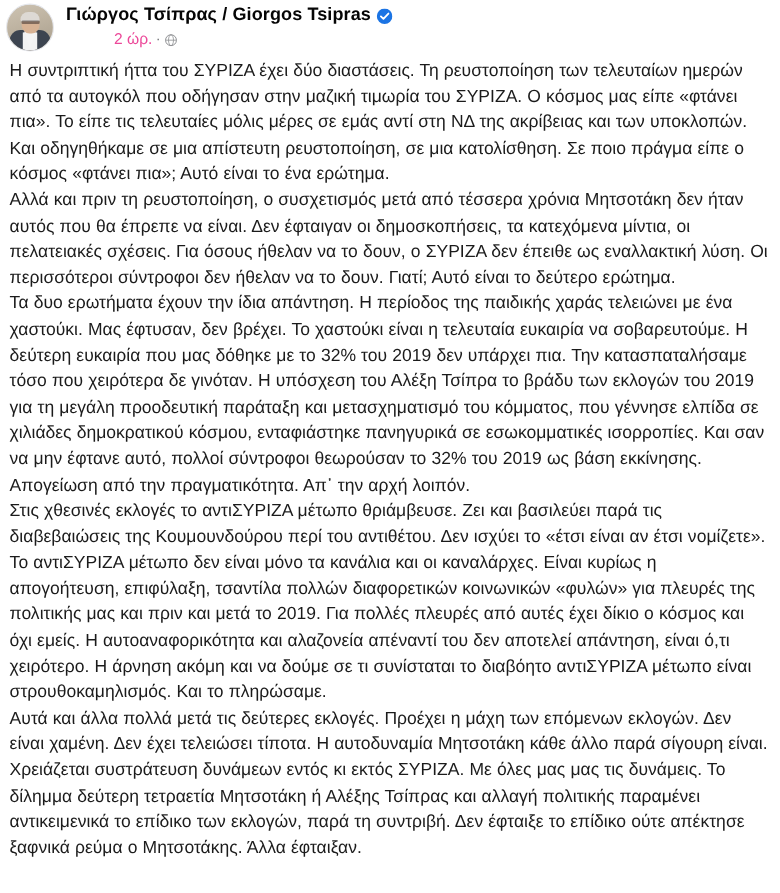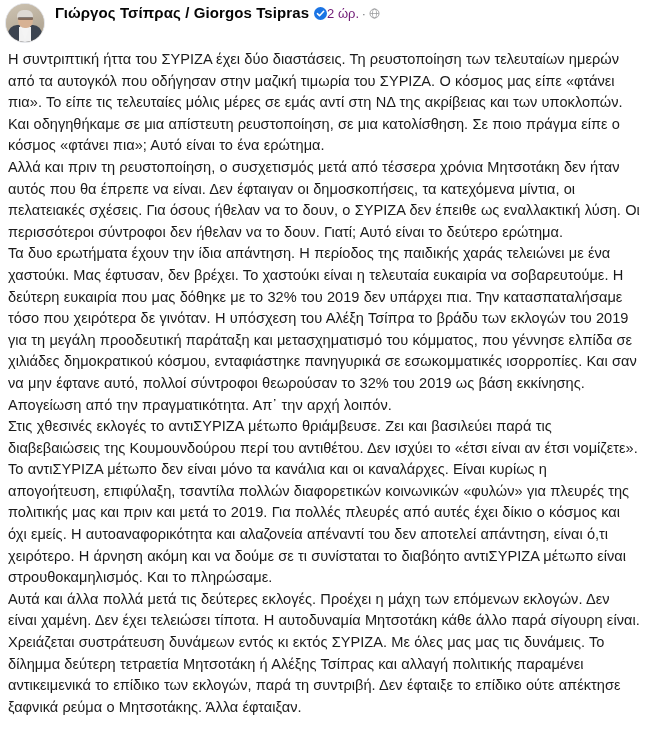--- a/index.html
+++ b/index.html
@@ -102,21 +102,21 @@
     bottom: 2px;
     width: 10px;
     height: 14px;
     margin-left: -5px;
     background: #f4f4f4;
     clip-path: polygon(50% 100%, 0 0, 100% 0);
   }
   .name-block {
     margin-left: 10px;
     display: flex;
-    flex-direction: row;
+    flex-direction: column;
     justify-content: flex-start;
     padding-top: 0px;
   }
   .name-row {
     display: flex;
     align-items: center;
     line-height: 20px;
   }
   .author-name {
     font-size: 15px;
@@ -135,22 +135,23 @@
   }
   .meta-row {
     display: flex;
     align-items: center;
     font-size: 13px;
     color: #65676b;
     line-height: 18px;
     margin-top: 1px;
   }
   .meta-time {
-    color: #701a75;
+    color: #ec4899;
     font-size: 13px;
+    margin-left: 40px;
   }
   .meta-sep {
     margin: 0 3px;
     color: #65676b;
     font-size: 11px;
   }
   .globe-icon {
     display: inline-block;
     width: 11px;
     height: 11px;

